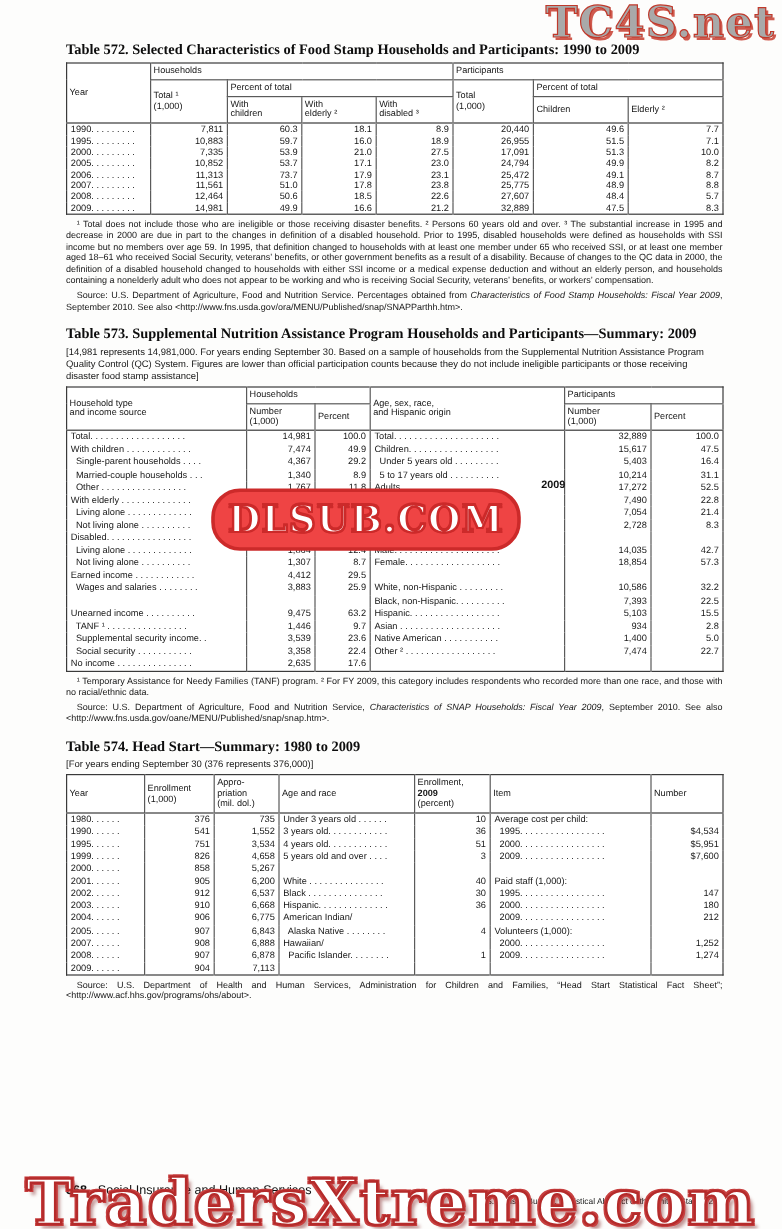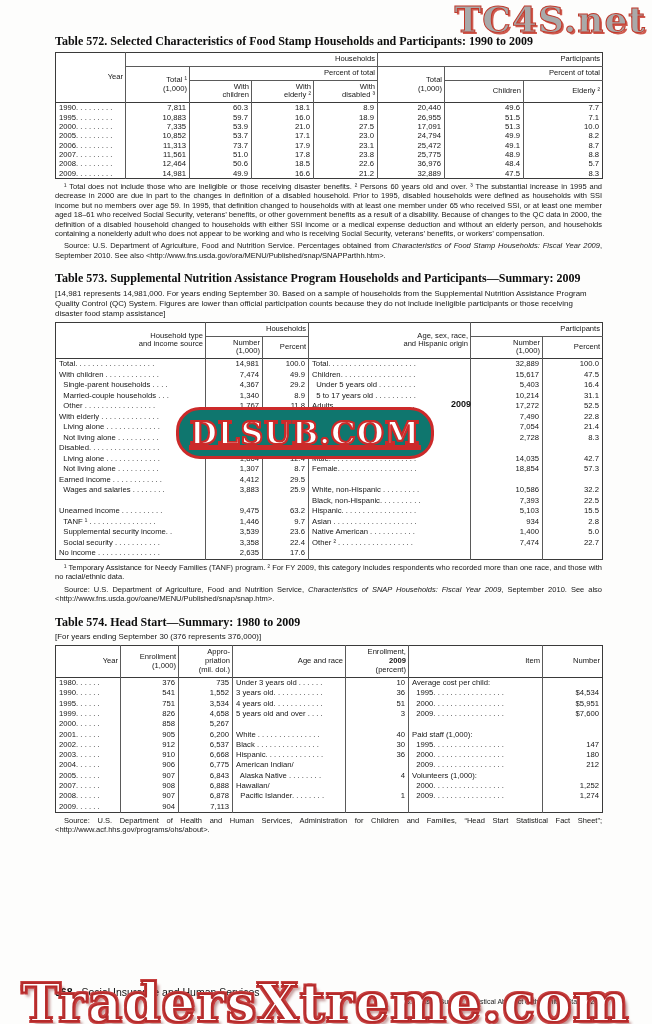--- a/index.html
+++ b/index.html
@@ -9,21 +9,21 @@
     -webkit-font-smoothing:antialiased;
   }
   .page{position:absolute;left:55px;top:34px;width:547px;}
   .sec{margin-bottom:11px;position:relative;}
   .ttl{font-family:"Liberation Serif","DejaVu Serif",serif;font-weight:bold;
        font-size:12px;line-height:1.22;margin:0 0 3px;color:#0d0d0d;}
   .note{font-size:7.9px;line-height:1.25;margin:0 0 3px;}
   table{width:100%;border-collapse:collapse;table-layout:fixed;}
   .tbl{border:1.2px solid #3a3a3a;background:#fff;}
   thead{border-bottom:1px solid #3a3a3a;}
-  th{font-weight:normal;font-size:7.6px;line-height:1.18;text-align:right;
+  th{font-weight:normal;font-size:7.6px;line-height:1.18;text-align:left;
      padding:2px 2px;vertical-align:middle;}
   td{font-size:7.7px;padding:0 3px;vertical-align:bottom;}
   .t572 td{line-height:9.3px;}
   .t573 td{line-height:10.5px;}
   .t574 td{line-height:10.3px;}
   .vl{border-left:1px solid #5a5a5a;}
   .bb{border-bottom:1px solid #5a5a5a;}
   .c-lab{text-align:left;white-space:pre;overflow:hidden;}
   .c-num{text-align:right;white-space:nowrap;overflow:hidden;}
   .pre{white-space:pre-line;}
@@ -34,27 +34,26 @@
   .credit{position:absolute;right:46px;bottom:19px;font-size:7px;color:#222;}
   
   .wm-top{
     position:absolute;top:1px;right:6px;z-index:6;
     font:bold 36px/1.05 "DejaVu Serif","Liberation Serif",serif;
     color:#a9a9a9;-webkit-text-stroke:1px #c0392b;
     text-shadow:2px 2px 0 #cf5a4e;letter-spacing:1px;
   }
   .wm-mid{
     position:absolute;left:121px;top:136px;width:252px;height:46px;z-index:5;
-    background:#0f766e;border:3px solid #cc2a2a;border-radius:24px;
+    background:#ef4444;border:3px solid #cc2a2a;border-radius:24px;
     display:flex;align-items:center;justify-content:center;
     font:bold 31px/1 "DejaVu Serif","Liberation Serif",serif;
     color:#fff;-webkit-text-stroke:1.8px #cc2a2a;
     text-shadow:-1px -1px 0 #cc2a2a,1px -1px 0 #cc2a2a,-1px 1px 0 #cc2a2a,1px 1px 0 #cc2a2a;
     letter-spacing:1px;
-    text-decoration:underline;
   }
   .stray2009{position:absolute;left:396px;top:128px;z-index:4;
     font-size:9px;font-weight:bold;color:#111;}
   .wm-bottom{
     position:absolute;bottom:-5px;left:0;width:100%;text-align:center;z-index:6;
     font:bold 52px/1 "DejaVu Serif","Liberation Serif",serif;
     color:#fff;-webkit-text-stroke:2px #b52b2b;letter-spacing:2px;
     text-shadow:-2px -2px 0 #c74040,2px -2px 0 #c74040,-2px 2px 0 #c74040,2px 2px 0 #c74040,4px 4px 3px rgba(120,20,20,.45);
   }
 </style>
@@ -161,21 +160,21 @@
             <td class="c-num vl">25,775</td>
             <td class="c-num vl">48.9</td>
             <td class="c-num vl">8.8</td>
           </tr>
           <tr>
             <td class="c-lab">2008. . . . . . . . .</td>
             <td class="c-num vl">12,464</td>
             <td class="c-num vl">50.6</td>
             <td class="c-num vl">18.5</td>
             <td class="c-num vl">22.6</td>
-            <td class="c-num vl">36,976</td>
+            <td class="c-num vl">27,607</td>
             <td class="c-num vl">48.4</td>
             <td class="c-num vl">5.7</td>
           </tr>
           <tr>
             <td class="c-lab">2009. . . . . . . . .</td>
             <td class="c-num vl">14,981</td>
             <td class="c-num vl">49.9</td>
             <td class="c-num vl">16.6</td>
             <td class="c-num vl">21.2</td>
             <td class="c-num vl">32,889</td>

